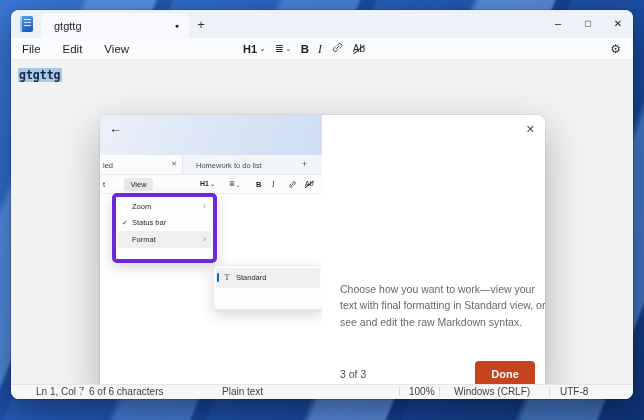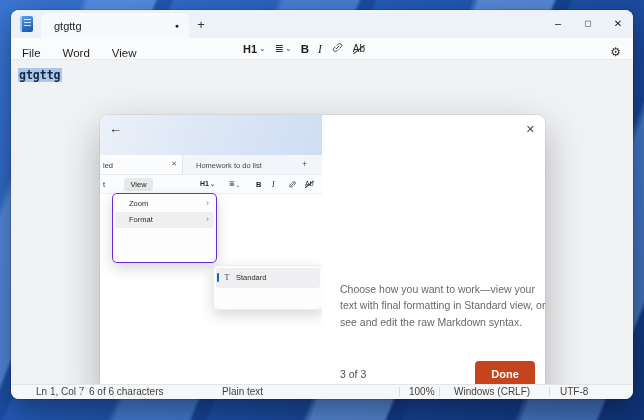--- a/index.html
+++ b/index.html
@@ -41,21 +41,21 @@
   .tab-new { width:24px; display:flex; align-items:center; justify-content:center;
     font-size:13px; color:#333; }
   .caption { position:absolute; right:0; top:0; height:26px; display:flex; }
   .cap-btn { width:30px; display:flex; align-items:center; justify-content:center; color:#1a1a1a; }
   .cap-min { font-size:11px; }
   .cap-max { font-size:8px; color:#333; }
   .cap-close { font-size:10px; }
 
   
   .menubar { height:22px; background:#fafbfc; border-bottom:1px solid #e9eaec;
-    display:flex; align-items:flex-end; position:relative; flex:0 0 auto; }
+    display:flex; align-items:center; position:relative; flex:0 0 auto; }
   .menu-item { font-size:11.5px; color:#1f1f1f; padding:0 11px; }
   .fmt-toolbar { position:absolute; left:232px; top:0; height:100%; display:flex; align-items:center; gap:9px; }
   .tbtn { display:flex; align-items:center; gap:2px; color:#1f1f1f; }
   .t-h1 { font-size:11px; font-weight:600; }
   .t-chev { font-size:8px; color:#555; }
   .t-list { font-size:11px; color:#333; letter-spacing:-1px; }
   .t-bold { font-size:11.5px; font-weight:700; }
   .t-italic { font-size:11.5px; font-style:italic; font-family:"Liberation Serif",serif; }
   .t-clear { font-size:10px; position:relative; }
   .t-clear::after { content:""; position:absolute; left:-1px; right:-1px; top:50%;
@@ -104,21 +104,21 @@
   .mi-h1 { left:100px; font-weight:600; }
   .mi-list { left:129px; letter-spacing:-0.5px; }
   .mi-bold { left:156px; font-weight:700; font-size:7.5px; }
   .mi-italic { left:172px; font-style:italic; font-family:"Liberation Serif",serif; font-size:7.5px; }
   .mi-link { left:188px; }
   .mi-clear { left:205px; position:absolute; font-size:7px; }
   .mi-clear::after { content:""; position:absolute; left:-1px; right:-1px; top:50%;
     border-top:0.8px solid #333; transform:rotate(-38deg); }
 
   .vmenu { position:absolute; left:12px; top:78px; width:105px; height:70px;
-    background:#fdfdfd; border:1px solid #6d28d9; border-radius:5px;
+    background:#fdfdfd; border:4px solid #6d28d9; border-radius:5px;
     box-shadow:0 5px 14px rgba(0,0,0,.16); padding:1px 2px; }
   .vrow { position:relative; height:16.5px; border-radius:3px; font-size:7.5px; color:#2b2b2b;
     display:flex; align-items:center; }
   .vrow.hl { background:#efeff1; }
   .v-check { width:14px; text-align:center; font-size:7px; color:#333; }
   .v-label { flex:1; padding-left:0; }
   .vrow.nocheck .v-label { padding-left:14px; }
   .v-arrow { font-size:9px; color:#8a8a8a; padding-right:5px; line-height:1; }
 
   .smenu { position:absolute; left:113px; top:150px; width:110px; height:45px;
@@ -162,21 +162,21 @@
     <div class="tab-new">+</div>
     <div class="caption">
       <div class="cap-btn cap-min">–</div>
       <div class="cap-btn cap-max">▢</div>
       <div class="cap-btn cap-close">✕</div>
     </div>
   </div>
 
   <div class="menubar">
     <span class="menu-item">File</span>
-    <span class="menu-item">Word</span>
+    <span class="menu-item">Edit</span>
     <span class="menu-item">View</span>
 
     <div class="fmt-toolbar">
       <span class="tbtn">
         <span class="t-h1">H1</span>
         <span class="t-chev">⌄</span>
       </span>
       <span class="tbtn">
         <span class="t-list">≣</span>
         <span class="t-chev">⌄</span>
@@ -232,20 +232,24 @@
             </svg>
           </span>
           <span class="mi mi-clear">Ab</span>
         </div>
 
         <div class="vmenu">
           <div class="vrow nocheck">
             <span class="v-label">Zoom</span>
             <span class="v-arrow">›</span>
           </div>
+          <div class="vrow">
+            <span class="v-check">✓</span>
+            <span class="v-label">Status bar</span>
+          </div>
           <div class="vrow nocheck hl">
             <span class="v-label">Format</span>
             <span class="v-arrow">›</span>
           </div>
         </div>
 
         <div class="smenu">
           <div class="srow hl">
             <span class="s-accent" style="background: rgb(10, 108, 194);"></span>
             <span class="s-icon">T</span>

